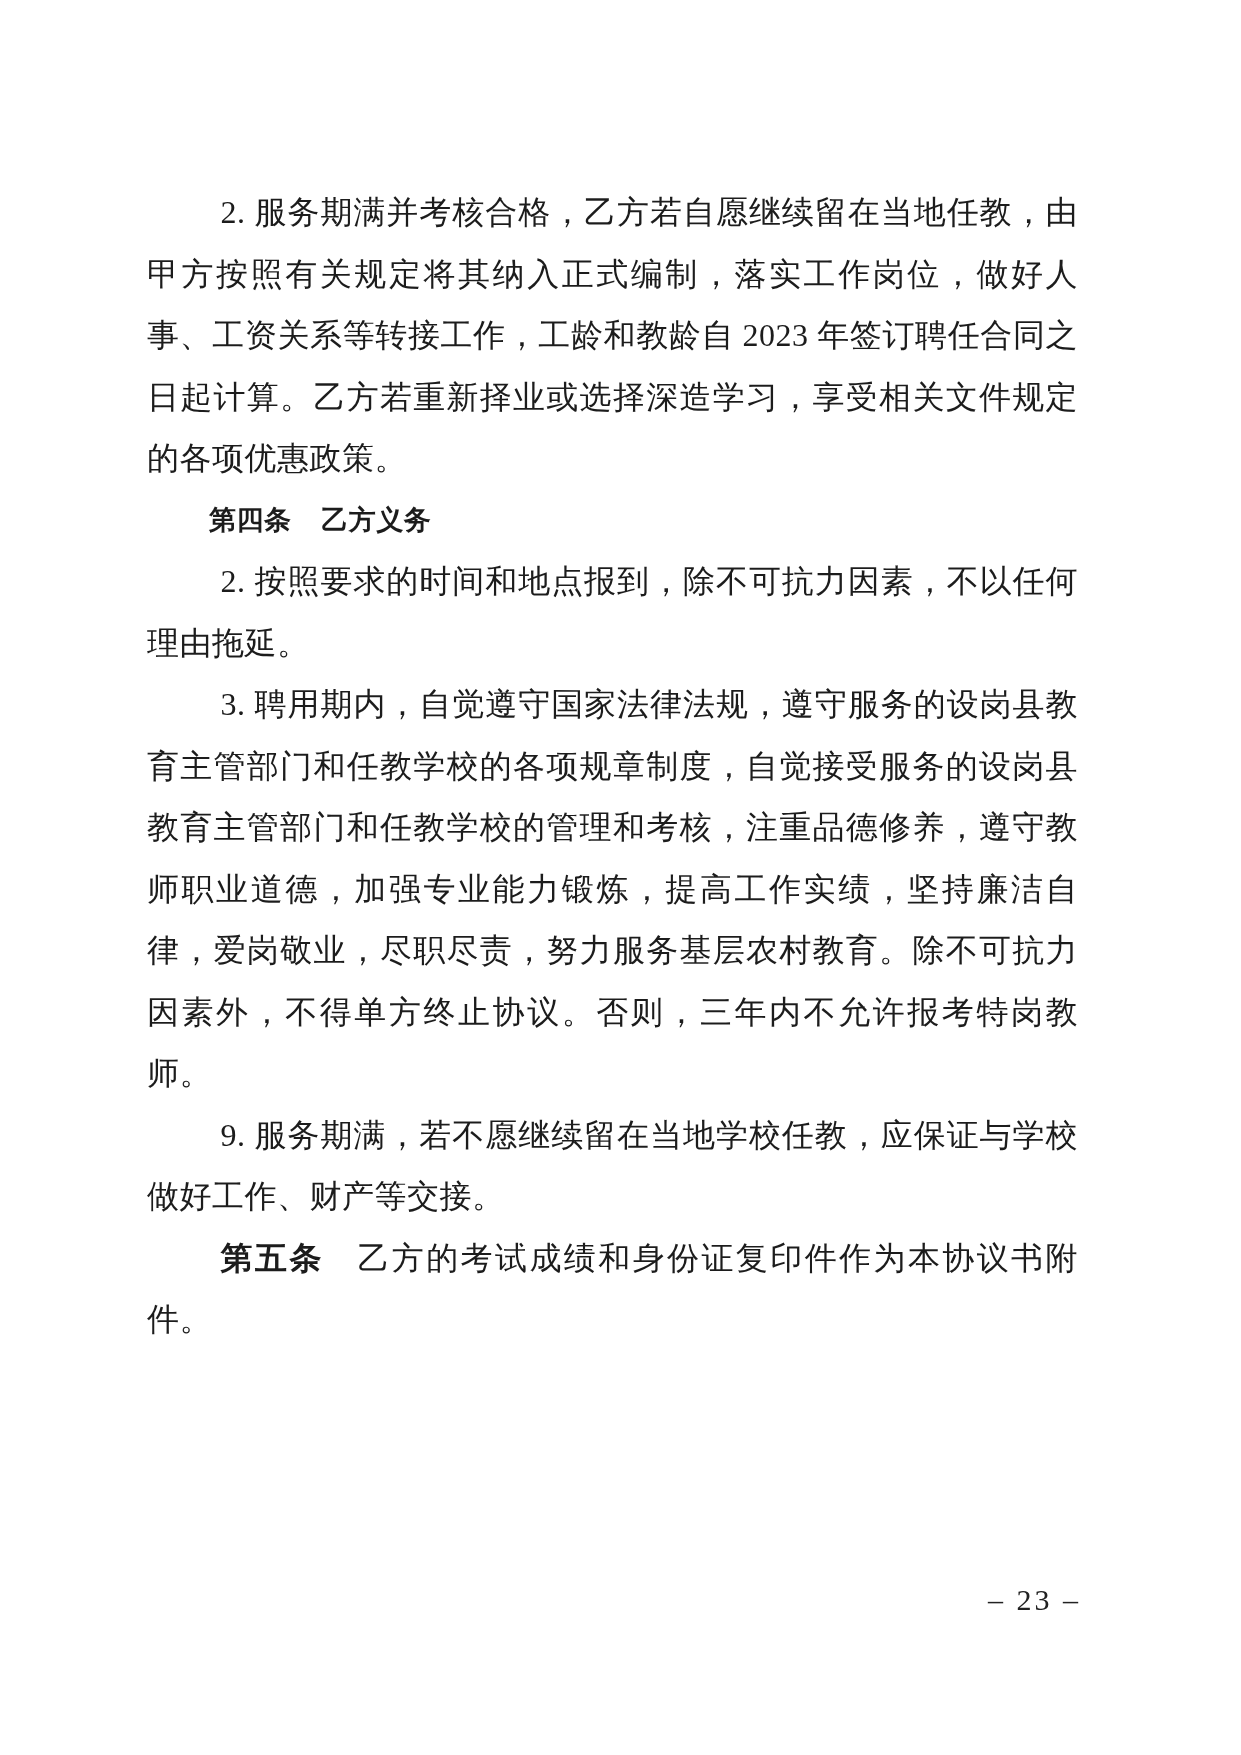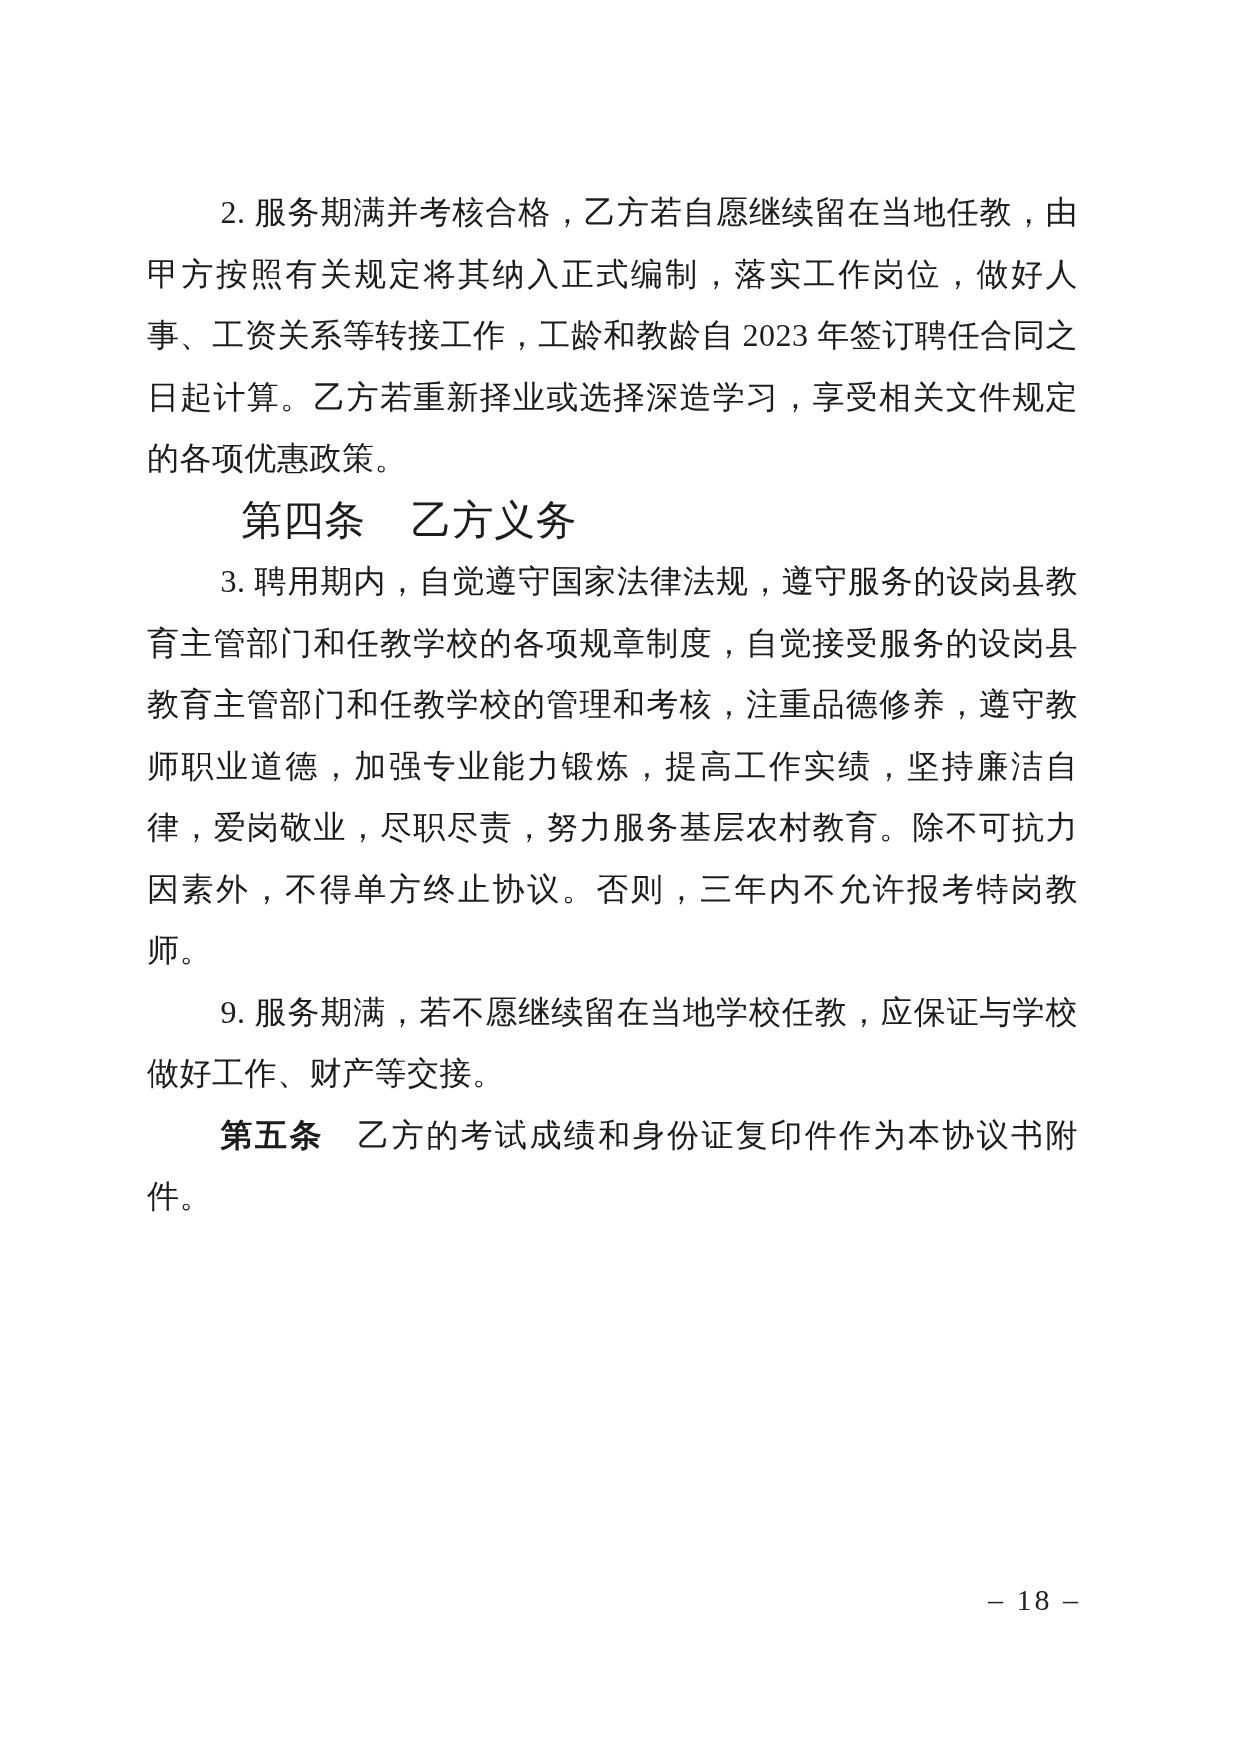--- a/index.html
+++ b/index.html
@@ -27,22 +27,22 @@
     text-align: justify;
     text-justify: inter-ideograph;
     letter-spacing: 0.5px;
   }
   .para {
     text-indent: 2.3em;
     margin: 0;
   }
   .heading {
     font-family: "Liberation Sans", "DejaVu Sans", sans-serif;
-    font-weight: normal;
-    font-size: 41px;
+    font-weight: bold;
+    font-size: 27px;
   }
   .h-num { margin-right: 1.1em; }
   .lead {
     font-family: Liberation Serif, serif;
     font-weight: bold;
     margin-right: 1.05em;
   }
   .page-number {
     position: absolute;
     top: 1583px;
@@ -60,27 +60,28 @@
 
   <div class="body-text">
 
     <p class="para">2. 服务期满并考核合格，乙方若自愿继续留在当地任教，由甲方按照有关规定将其纳入正式编制，落实工作岗位，做好人事、工资关系等转接工作，工龄和教龄自 2023 年签订聘任合同之日起计算。乙方若重新择业或选择深造学习，享受相关文件规定的各项优惠政策。</p>
 
     <p class="para heading">
       <span class="h-num">第四条</span><span class="h-title">乙方义务</span>
     </p>
 
 
+    <p class="para">2. 按照要求的时间和地点报到，除不可抗力因素，不以任何理由拖延。</p>
 
     <p class="para">3. 聘用期内，自觉遵守国家法律法规，遵守服务的设岗县教育主管部门和任教学校的各项规章制度，自觉接受服务的设岗县教育主管部门和任教学校的管理和考核，注重品德修养，遵守教师职业道德，加强专业能力锻炼，提高工作实绩，坚持廉洁自律，爱岗敬业，尽职尽责，努力服务基层农村教育。除不可抗力因素外，不得单方终止协议。否则，三年内不允许报考特岗教师。</p>
 
     <p class="para">9. 服务期满，若不愿继续留在当地学校任教，应保证与学校做好工作、财产等交接。</p>
 
     <p class="para">
       <span class="lead">第五条</span><span>乙方的考试成绩和身份证复印件作为本协议书附件。</span>
     </p>
 
 
   </div>
 
-  <div class="page-number">– 18 –</div>
+  <div class="page-number">– 23 –</div>
 
 </div>
 
 </body></html>

